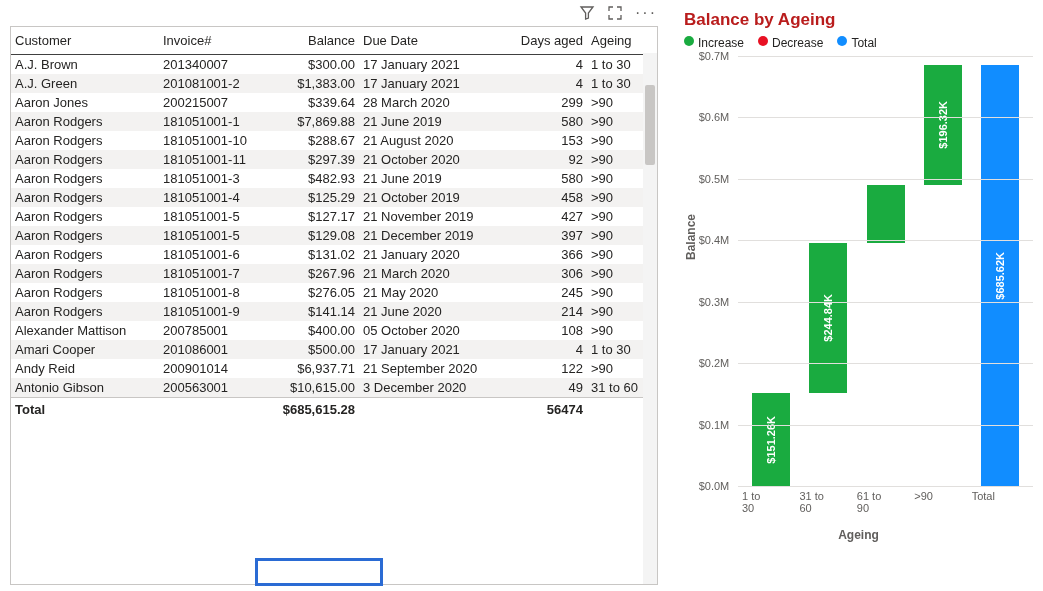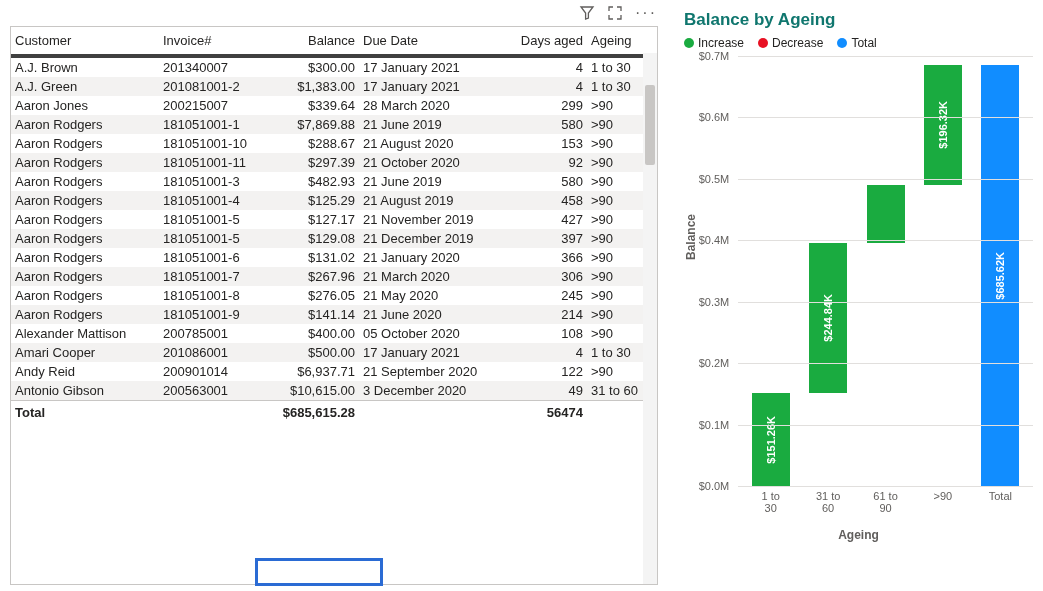--- a/index.html
+++ b/index.html
@@ -3,56 +3,56 @@
 <meta charset="utf-8">
 <style>
   html,body{margin:0;padding:0;font-family:"Segoe UI",Arial,sans-serif;font-size:13px;color:#252423;background:#fff;}
   body{width:1043px;height:591px;overflow:hidden;}
   .container{display:flex;width:100%;height:100%;padding:6px 10px;box-sizing:border-box;}
 
   
   .table-visual{width:648px;border:1px solid #c8c6c4;position:relative;margin-top:20px;box-sizing:border-box;}
   .table-wrap{overflow:hidden;height:100%;}
   table{border-collapse:collapse;width:100%;}
-  th{text-align:left;font-weight:400;padding:6px 4px;border-bottom:4px solid #404040;font-size:13px;color:#252423;margin-top:8px;}
+  th{text-align:left;font-weight:400;padding:6px 4px;border-bottom:1px solid #404040;font-size:13px;color:#252423;margin-top:8px;}
   th.right,td.right{text-align:right;}
   td{padding:2px 4px;font-size:13px;border:none;}
   tbody tr:nth-child(even){background:#f3f2f1;}
   tbody tr.total-row td{font-weight:700;border-top:1px solid #c8c6c4;padding-top:4px;}
   .highlight-box{position:absolute;border:3px solid #2a6bd4;pointer-events:none;left:244px;bottom:-2px;width:122px;height:22px;}
   .scrollbar{position:absolute;right:0;top:26px;bottom:0;width:14px;background:#f4f4f4;}
   .scroll-thumb{position:absolute;top:32px;width:10px;left:2px;height:80px;background:#c8c6c4;border-radius:2px;}
 
   
   .visual-header{position:absolute;top:-22px;right:0;display:flex;gap:12px;color:#605e5c;}
   .visual-header span{font-size:16px;cursor:pointer;line-height:1;}
 
   
   .chart-visual{flex:1;margin-left:26px;margin-top:4px;}
-  .chart-title{font-size:17px;font-weight:600;color:#0f766e;margin-bottom:6px;}
+  .chart-title{font-size:17px;font-weight:600;color:#b91c1c;margin-bottom:6px;}
   .legend{display:flex;gap:14px;font-size:12px;margin-bottom:4px;}
-  .legend-item{display:flex;align-items:center;gap:4px;}
+  .legend-item{display:flex;gap:4px;}
   .swatch{width:10px;height:10px;border-radius:50%;}
   .swatch.inc{background:#1aab40;}
   .swatch.dec{background:#e81123;}
   .swatch.tot{background:#118dff;}
 
   .plot{position:relative;height:454px;margin-left:54px;margin-top:6px;}
   .y-axis{position:absolute;left:-44px;top:0;bottom:20px;width:40px;}
   .y-tick{position:absolute;right:0;width:40px;text-align:center;font-size:11px;color:#605e5c;transform:translateY(-50%);}
   .grid{position:absolute;left:0;right:0;height:1px;background:#e1dfdd;}
   .y-label{position:absolute;left:-54px;top:50%;transform:rotate(-90deg) translateX(50%);transform-origin:left top;font-size:12px;color:#605e5c;font-weight:600;}
   .plot-area{position:absolute;left:0;right:0;top:0;bottom:24px;display:flex;align-items:flex-end;justify-content:space-around;padding:0 4px;}
   .bar-col{flex:1;display:flex;flex-direction:column;align-items:center;position:relative;height:100%;}
   .bar{width:38px;position:absolute;}
   .bar.inc{background:#1aab40;}
   .bar.tot{background:#118dff;}
   .bar-label{position:absolute;color:#fff;font-size:11px;font-weight:600;writing-mode:vertical-rl;transform:rotate(180deg);left:50%;margin-left:-6px;white-space:nowrap;}
   .x-axis{position:absolute;left:0;right:0;bottom:-4px;display:flex;justify-content:space-around;padding:0 4px;}
-  .x-tick{flex:1;text-align:center;font-size:11px;color:#605e5c;line-height:1.1;}
+  .x-tick{flex:1;text-align:left;font-size:11px;color:#605e5c;line-height:1.1;}
   .x-label{text-align:center;font-size:12px;color:#605e5c;margin-top:18px;font-weight:600;}
 </style>
 </head>
 <body>
 
 <div class="container">
 
   <div class="table-visual">
 
     <div class="visual-header">
@@ -135,21 +135,21 @@
               <td>181051001-3</td>
               <td class="right">$482.93</td>
               <td>21 June 2019</td>
               <td class="right">580</td>
               <td>&gt;90</td>
             </tr>
             <tr>
               <td>Aaron Rodgers</td>
               <td>181051001-4</td>
               <td class="right">$125.29</td>
-              <td>21 August 2019</td>
+              <td>21 October 2019</td>
               <td class="right">458</td>
               <td>&gt;90</td>
             </tr>
             <tr>
               <td>Aaron Rodgers</td>
               <td>181051001-5</td>
               <td class="right">$127.17</td>
               <td>21 November 2019</td>
               <td class="right">427</td>
               <td>&gt;90</td>

